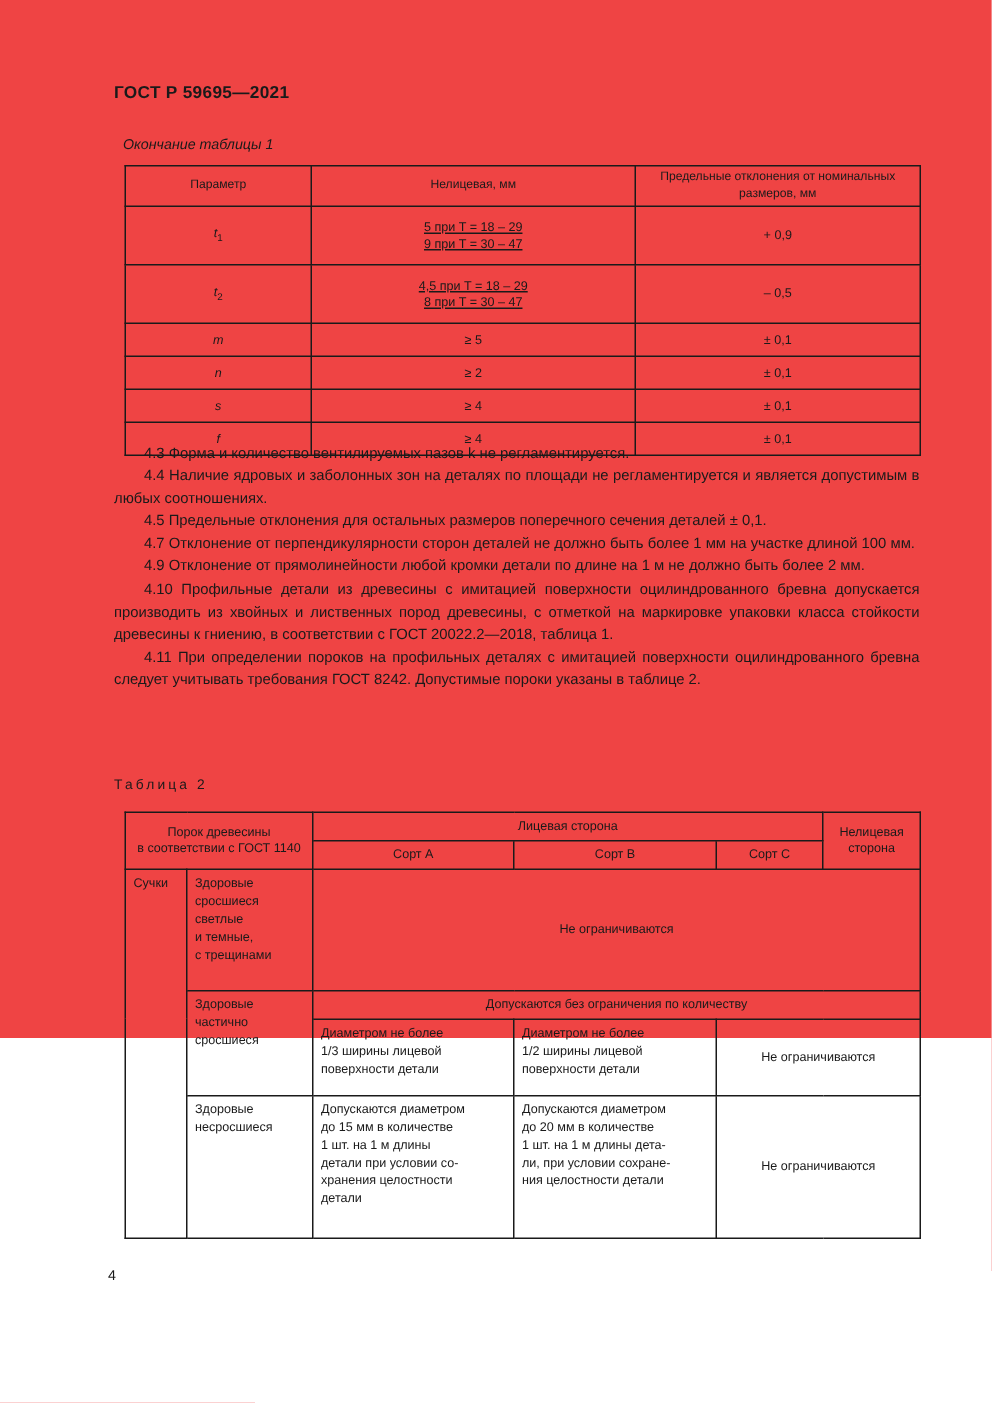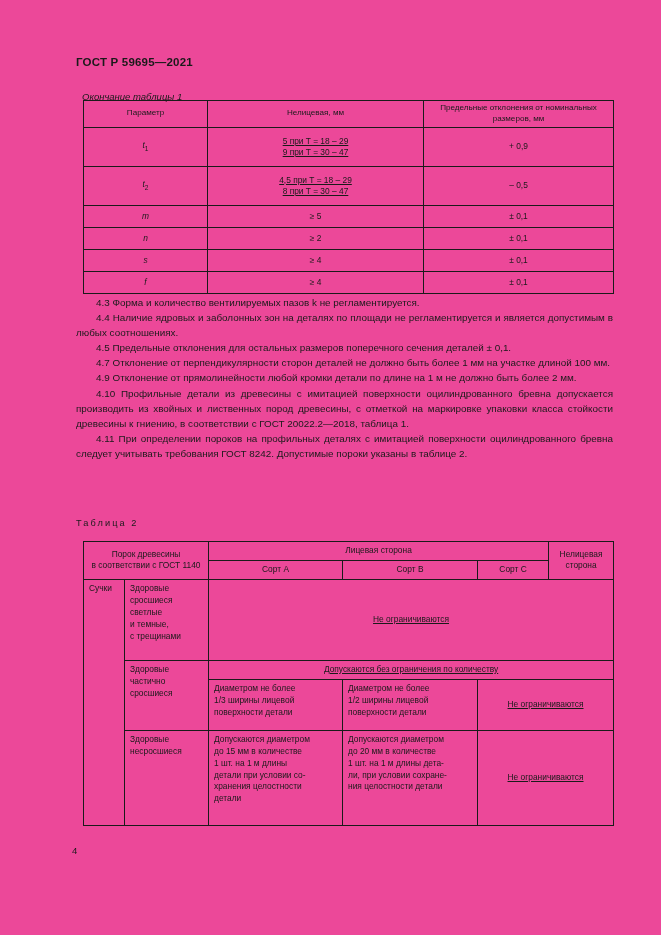--- a/index.html
+++ b/index.html
@@ -13,22 +13,22 @@
     height: 935px;
     position: relative;
     font-family: "Liberation Sans", sans-serif;
     color: #1a1a1a;
     overflow: hidden;
   }
   .page {
     position: absolute;
     left: 0; top: 0;
     width: 661px;
-    height: 935px;
-    background: #ec4899;
+    height: 692px;
+    background: #ef4444;
   }
   
   .doc-header {
     position: absolute;
     left: 76px;
     top: 56px;
     font-size: 11.5px;
     font-weight: bold;
     letter-spacing: 0.2px;
     white-space: nowrap;
@@ -63,21 +63,21 @@
   }
   
   table.gost tr.head-last td,
   table.gost tr.head-last th {
     border-bottom-width: 1.6px;
   }
 
   
   #table1 {
     left: 83px;
-    top: 100px;
+    top: 110px;
     width: 530px;
     padding-left: 24px;
   }
   #table1 td { height: 17px; }
   #table1 td.param { font-style: italic; }
   #table1 td.tall { height: 34px; }
   .twoline { line-height: 1.55; text-decoration: underline; }
   .sub { font-size: 0.78em; vertical-align: sub; font-style: normal;}
   .ital { font-style: italic; }
 
@@ -114,21 +114,21 @@
     width: 530px;
   }
   #table2 td, #table2 th {
     vertical-align: top;
     text-align: left;
     padding: 3px 5px;
     font-size: 8.4px;
     line-height: 1.42;
   }
   #table2 th { text-align: center; }
-  #table2 td.c { text-align: center; vertical-align: middle; text-decoration: underline; }
+  #table2 td.c { text-align: center; vertical-align: middle; }
 
   
   .folio {
     position: absolute;
     left: 72px;
     top: 845px;
     font-size: 9.5px;
   }
 </style>
 </head>

